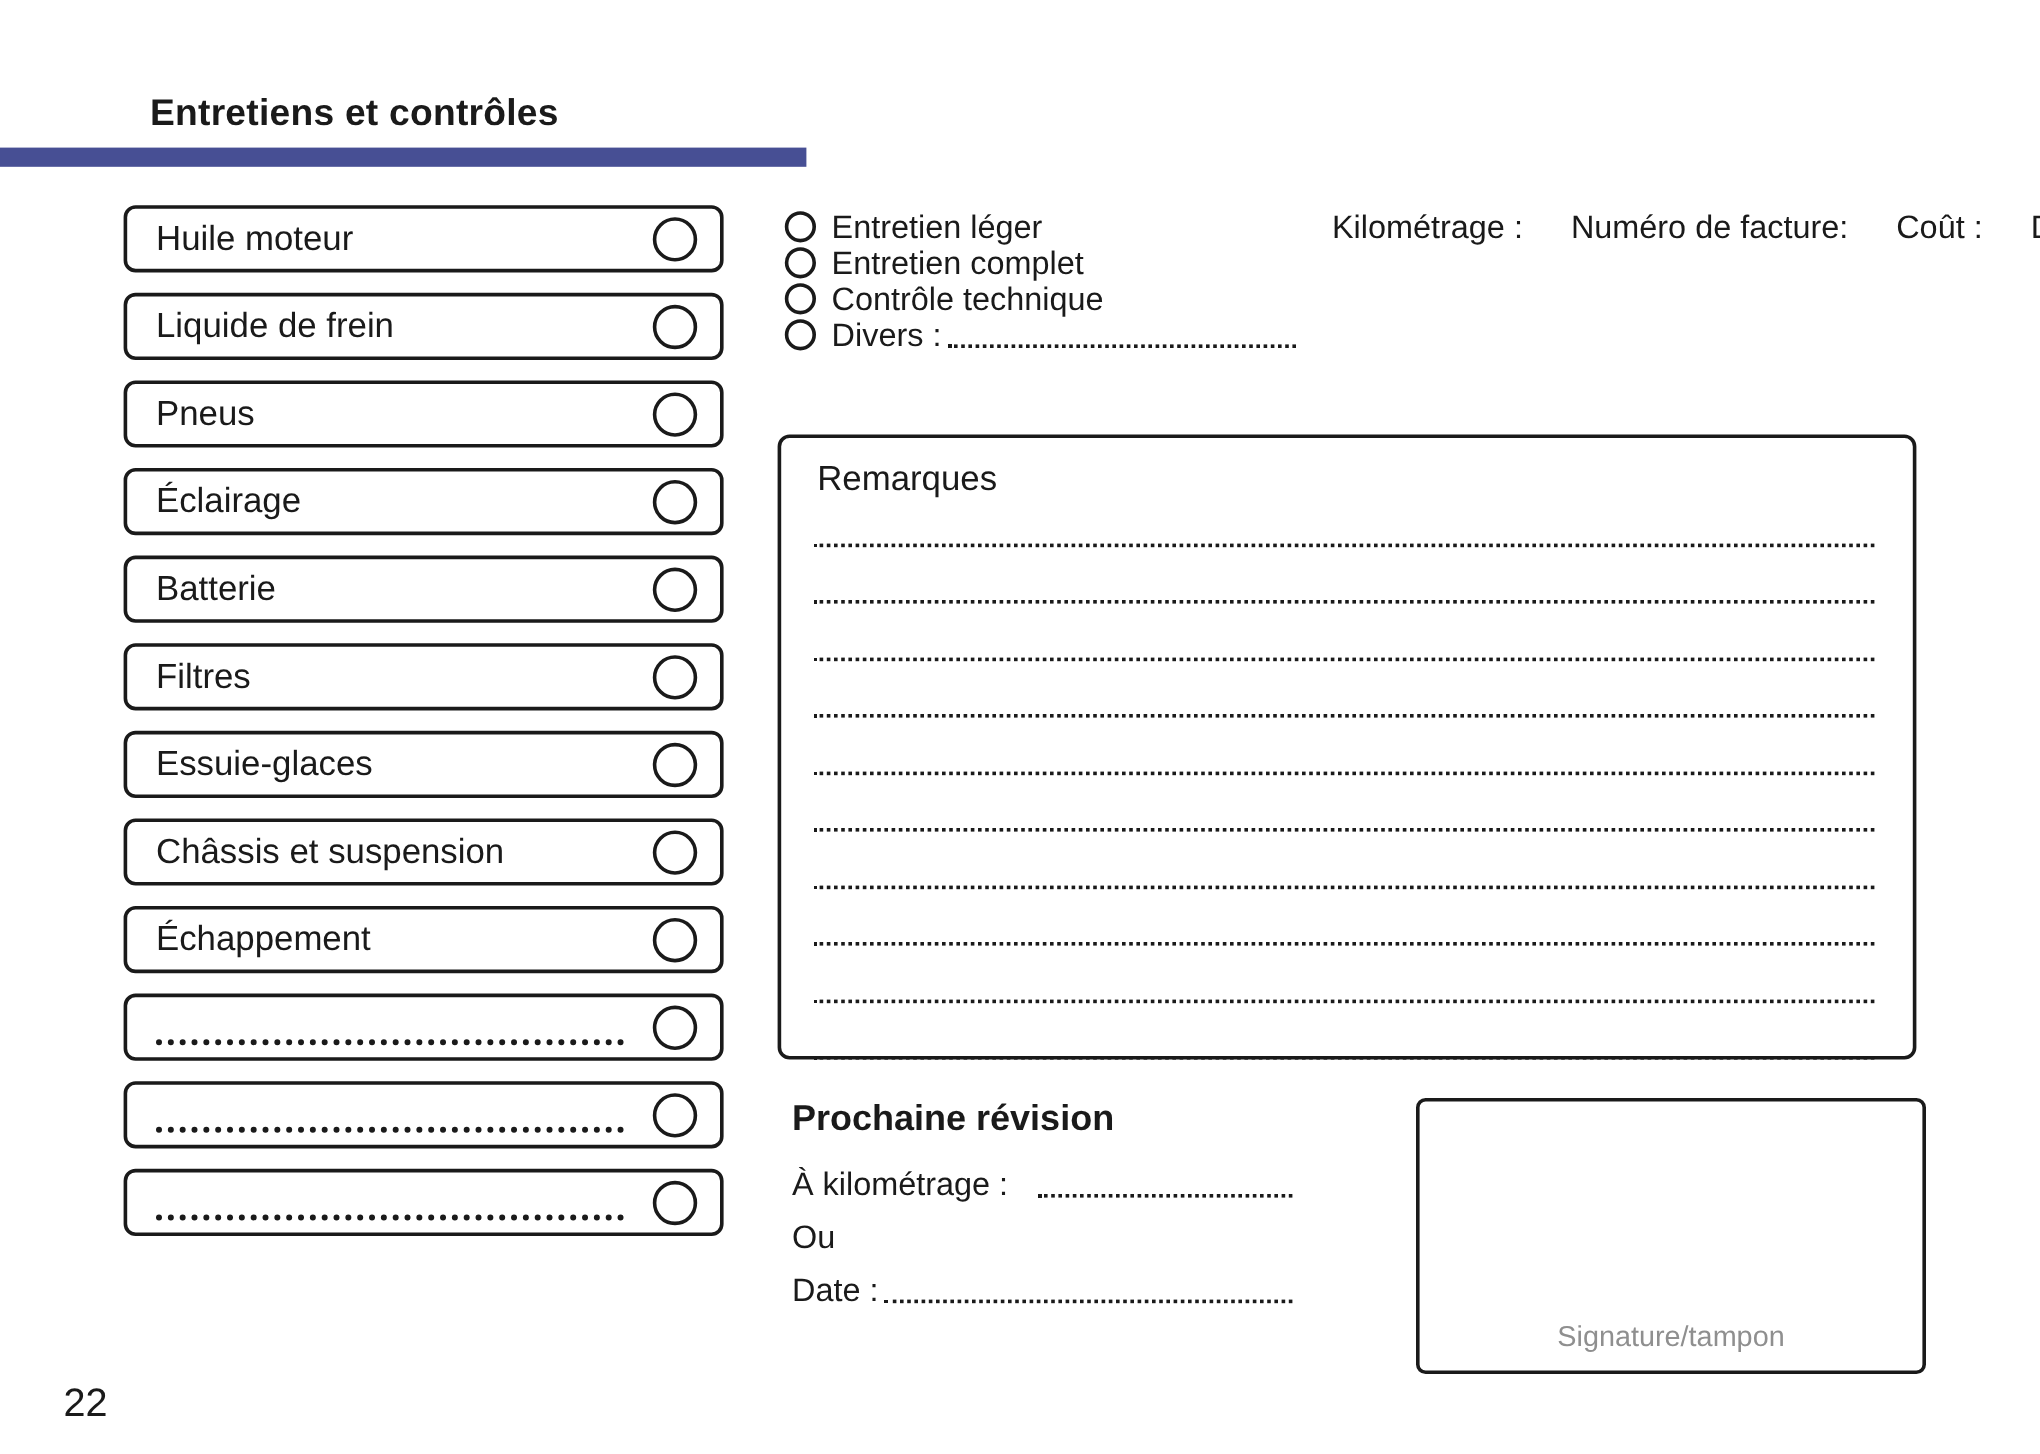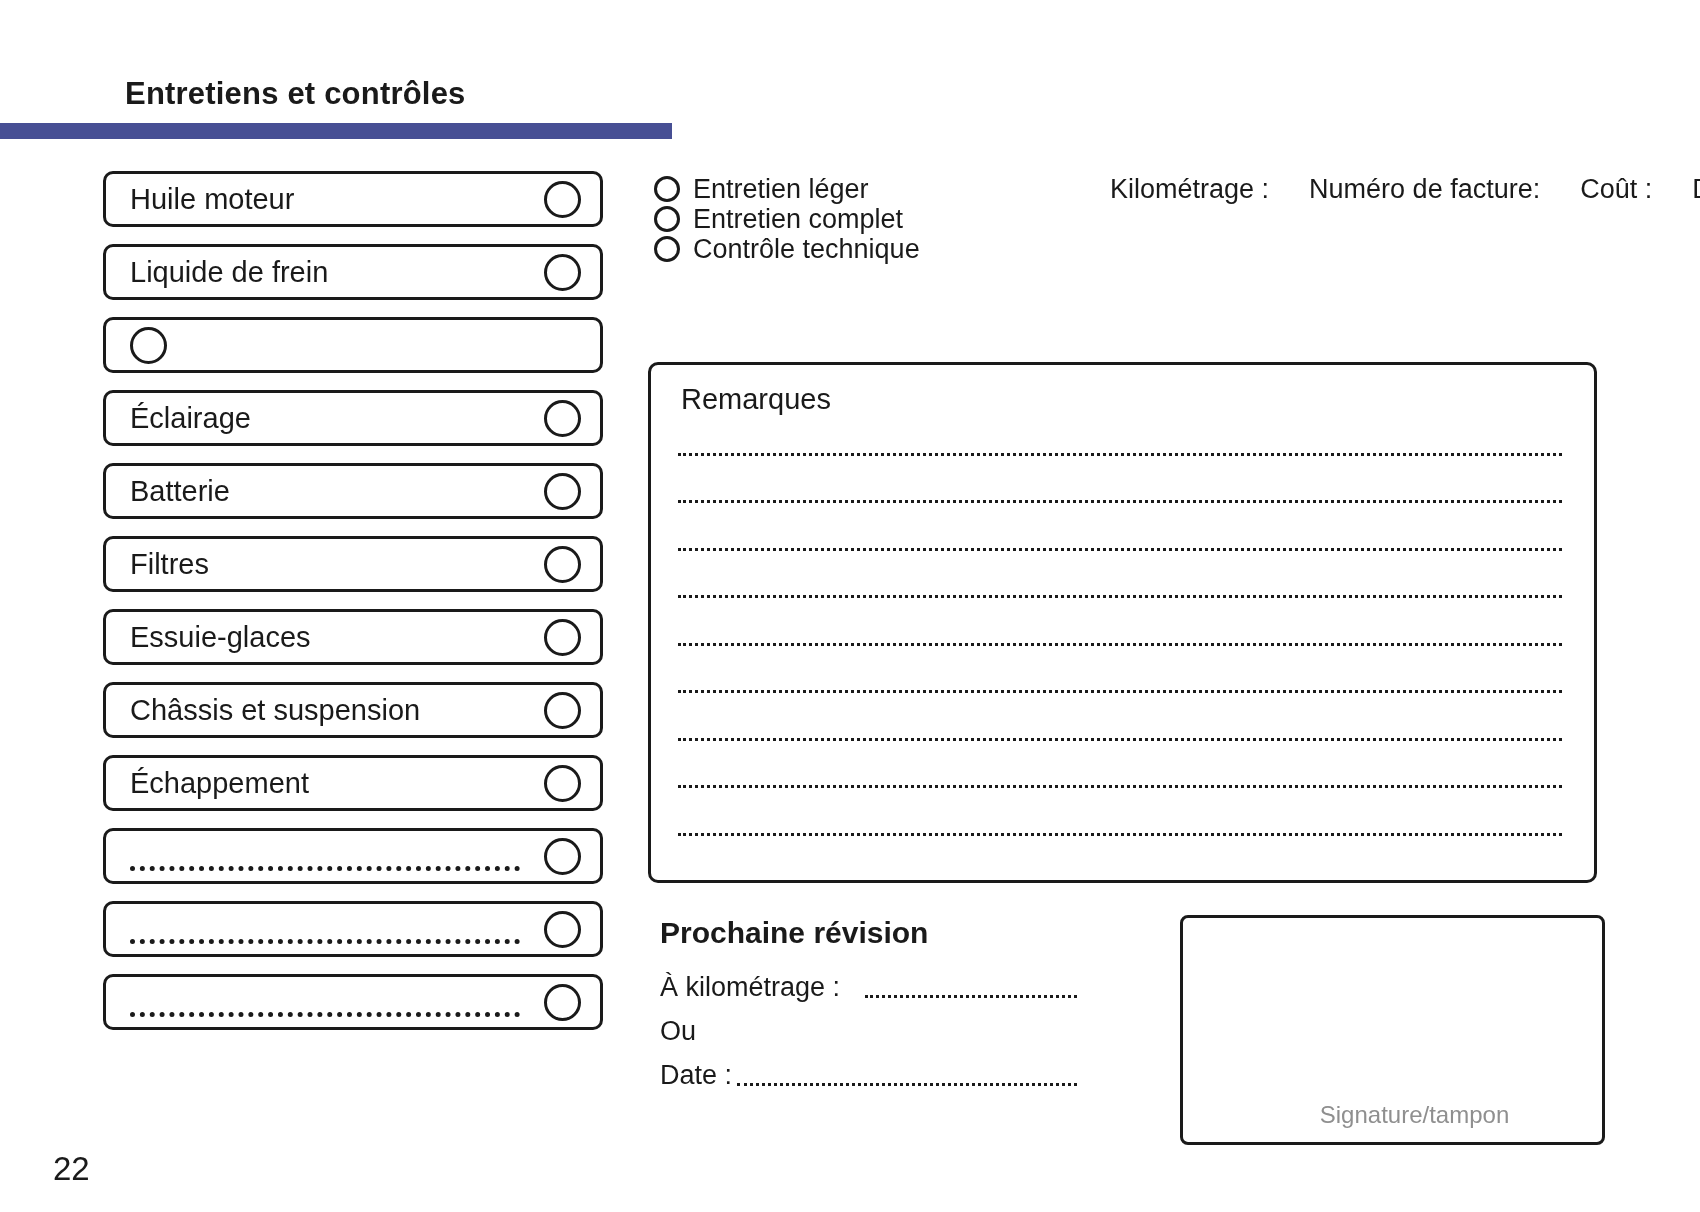--- a/index.html
+++ b/index.html
@@ -72,21 +72,20 @@
   .ns-row.first { margin-top:14px;gap:20px; }
 
   
   .signature-box {
     position:absolute; left:1180px; top:915px; width:425px; height:230px;
     box-sizing:border-box; border:3.5px solid #1a1a1a; border-radius:8px; background:#fff;
   }
   .signature-label {
     position:absolute; bottom:13px; left:0; width:100%; text-align:center;
     font-size:24px;
-    padding-left:22px;
   }
 
   .page-number { position:absolute; left:53px; top:1150px; font-size:33px; }
 </style>
 </head>
 <body>
 
 <div class="page" style="color: rgb(26, 26, 26);">
 
   <div class="title">Entretiens et contrôles</div>
@@ -95,20 +94,21 @@
   <div class="checklist" id="checklist">
       <div class="check-box">
         <span class="cb-label">Huile moteur</span>
         <span class="cb-circle"></span>
       </div>
       <div class="check-box">
         <span class="cb-label">Liquide de frein</span>
         <span class="cb-circle"></span>
       </div>
       <div class="check-box">
+        <span class="cb-label">Pneus</span>
         <span class="cb-circle"></span>
       </div>
       <div class="check-box">
         <span class="cb-label">Éclairage</span>
         <span class="cb-circle"></span>
       </div>
       <div class="check-box">
         <span class="cb-label">Batterie</span>
         <span class="cb-circle"></span>
       </div>
@@ -153,20 +153,25 @@
         <span class="radio-circle"></span>
         <span>Entretien léger</span>
       </div>
       <div class="st-row">
         <span class="radio-circle"></span>
         <span>Entretien complet</span>
       </div>
       <div class="st-row">
         <span class="radio-circle"></span>
         <span>Contrôle technique</span>
+      </div>
+      <div class="st-row">
+        <span class="radio-circle"></span>
+        <span>Divers :</span>
+        <span class="line-dots"></span>
       </div>
     </div>
 
   <div class="invoice-fields" id="invoice-fields">
       <div class="if-row">
         <span>Kilométrage :</span>
         <span class="line-dots"></span>
       </div>
       <div class="if-row">
         <span>Numéro de facture:</span>

